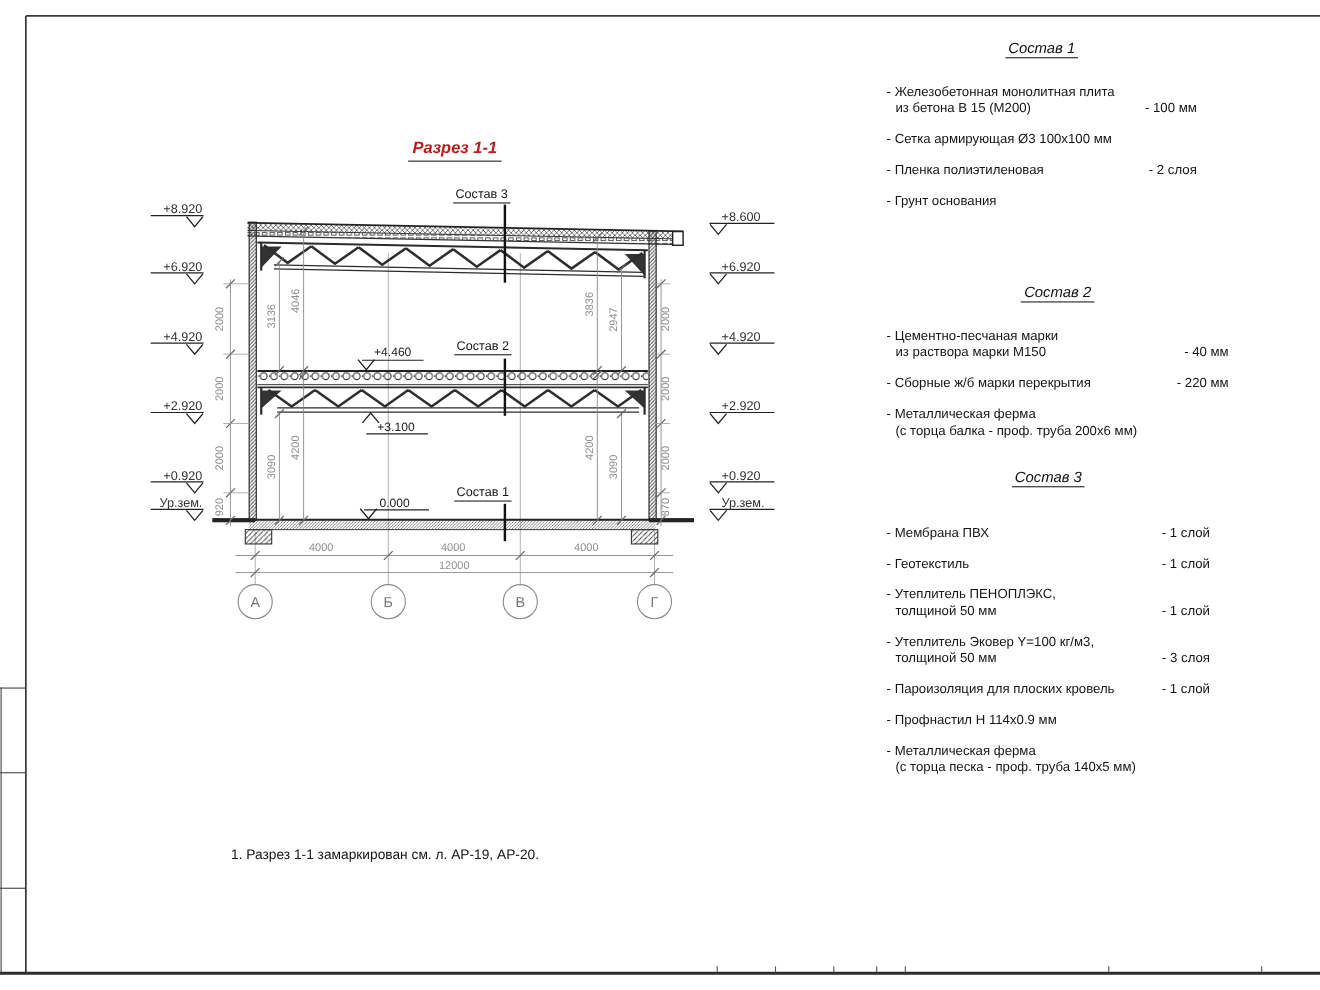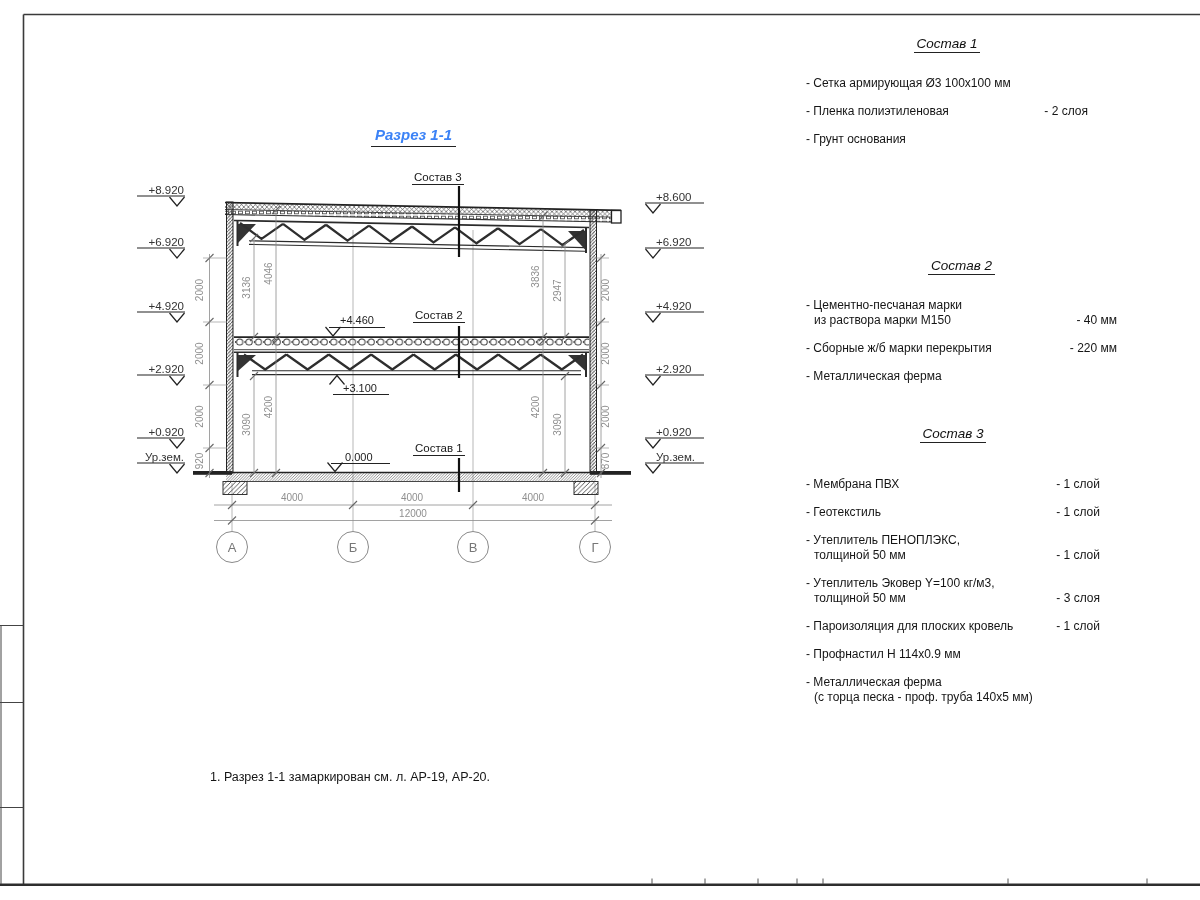--- a/index.html
+++ b/index.html
@@ -4,21 +4,21 @@
 <style>
   html,body{margin:0;padding:0;background:#e8e8e8;}
   .sheet{position:relative;width:1200px;height:900px;background:#ffffff;overflow:hidden;
          font-family:"Liberation Sans",sans-serif;color:#1a1a1a;}
   svg text{font-family:"Liberation Sans",sans-serif;}
   .dimt{font-size:10px;fill:#8f8f8f;}
   .lvl{font-size:11.5px;fill:#333;}
   .axl{font-size:13px;fill:#777;}
   .mark{font-size:11px;fill:#222;}
   .title{position:absolute;left:371px;top:126px;font-size:15px;font-style:italic;font-weight:bold;
-         color:#3b82f6;border-bottom:1.4px solid #222;padding:0 4px 3px 4px;}
+         color:#b91c1c;border-bottom:1.4px solid #222;padding:0 4px 3px 4px;}
   .clabel{position:absolute;font-size:11.5px;color:#181818;border-bottom:1px solid #222;padding:0 2px 1px 2px;}
   .spec{position:absolute;font-size:12px;line-height:15px;color:#151515;}
   .spec .hd{font-style:italic;font-size:13.5px;text-align:center;margin-bottom:23px;color:#111;}
   .spec .hd span{display:inline-block;border-bottom:1px solid #222;padding:0 3px 1px 3px;}
   .spec .item{display:flex;justify-content:space-between;align-items:flex-end;margin-bottom:13px;}
   .spec .txt{flex:1;}
   .spec .l2{padding-left:8px;}
   .spec .val{white-space:nowrap;padding-left:10px;}
   .note{position:absolute;left:210px;top:745px;font-size:12.5px;color:#151515;margin-top:25px;}
 </style>
@@ -289,20 +289,27 @@
 <div class="title">Разрез 1-1</div>
 
 <div class="clabel" style="left:412px;top:171px;">Состав 3</div>
 <div class="clabel" style="left:413px;top:309px;">Состав 2</div>
 <div class="clabel" style="left:413px;top:442px;">Состав 1</div>
 
 <div class="spec" style="left:806px;top:36px;width:282px;">
   <div class="hd"><span>Состав 1</span></div>
   <div class="item">
     <div class="txt">
+      <div class="l1">- Железобетонная  монолитная плита</div>
+      <div class="l2">из бетона В 15 (М200)</div>
+    </div>
+        <div class="val">- 100 мм</div>
+  </div>
+  <div class="item">
+    <div class="txt">
           <div class="l1">- Сетка армирующая Ø3 100х100 мм</div>
         </div>
   </div>
   <div class="item">
     <div class="txt">
           <div class="l1">- Пленка полиэтиленовая</div>
         </div>
     <div class="val">- 2 слоя</div>
   </div>
   <div class="item">
@@ -323,20 +330,21 @@
   </div>
   <div class="item">
     <div class="txt">
           <div class="l1">- Сборные ж/б марки перекрытия</div>
         </div>
     <div class="val">- 220 мм</div>
   </div>
   <div class="item">
     <div class="txt">
       <div class="l1">- Металлическая ферма</div>
+      <div class="l2">(с торца балка - проф. труба 200х6 мм)</div>
     </div>
   </div>
 </div>
 
 <div class="spec" style="left:806px;top:426px;width:294px;">
   <div class="hd" style="margin-bottom:34px;"><span>Состав 3</span></div>
   <div class="item">
     <div class="txt">
           <div class="l1">- Мембрана ПВХ</div>
         </div>

